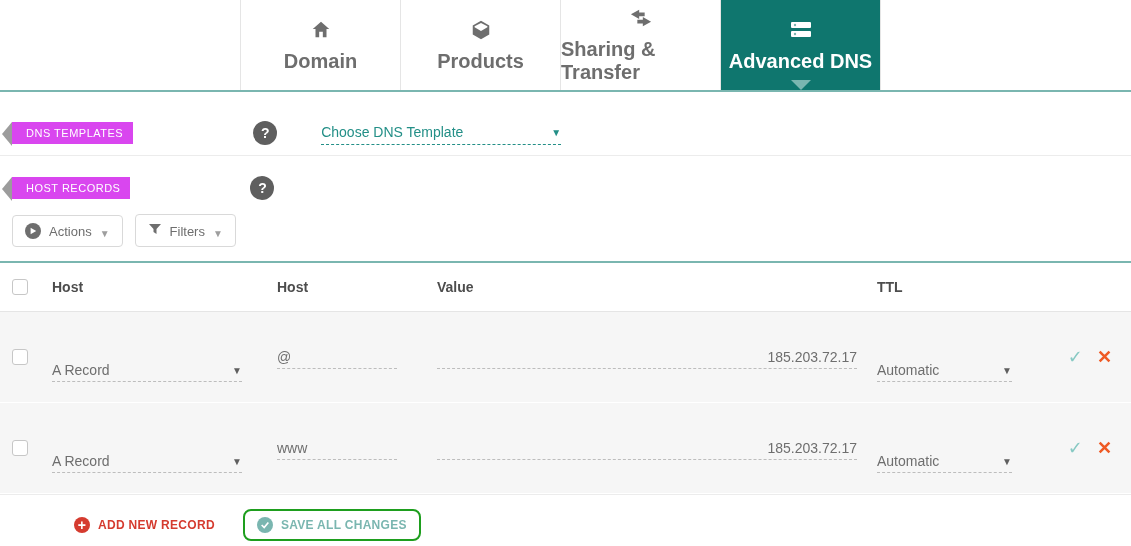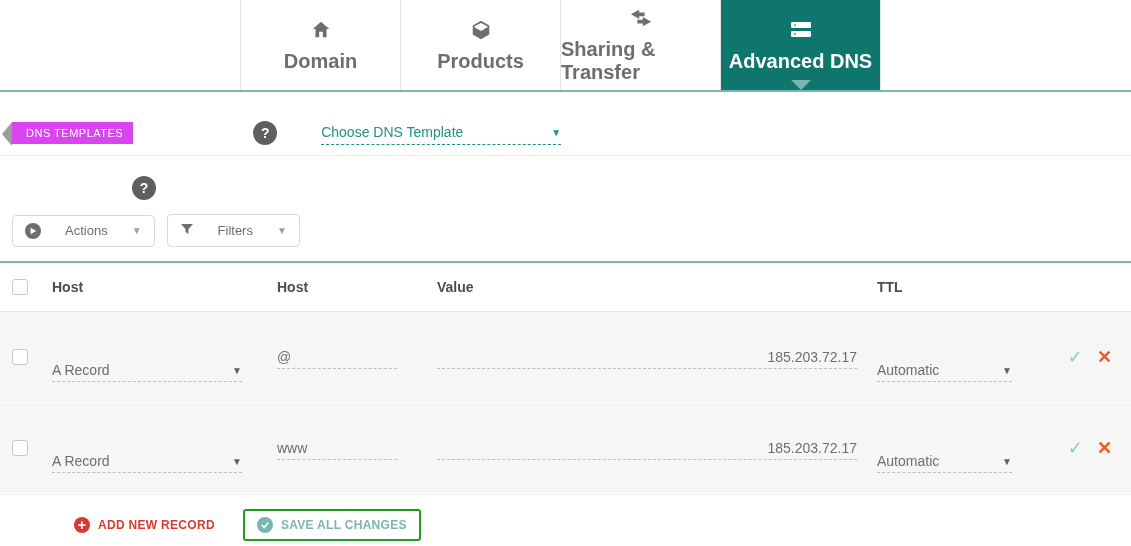--- a/index.html
+++ b/index.html
@@ -19,21 +19,21 @@
   
   .section-row { display:flex; align-items:center; padding:10px 12px; border-bottom:1px solid #ececec; margin-bottom:10px;}
   .tag { background:#d946ef; color:#fff; font-size:11px; letter-spacing:0.5px; padding:5px 10px 5px 14px; position:relative; display:inline-block; }
   .tag::before { content:""; position:absolute; left:-10px; top:0; bottom:0; border:12px solid transparent; border-left:none; border-right:10px solid #9c9c9c; }
   .help-circle { width:24px; height:24px; border-radius:50%; background:#5f5f5f; color:#fff; font-weight:700; font-size:14px; display:flex; align-items:center; justify-content:center; margin-left:120px; cursor:pointer;}
   .dotted-select { color:#238f87; border:none; border-bottom:1px dashed #238f87; padding:4px 0; margin-left:44px; width:240px; display:flex; justify-content:space-between; align-items:center; cursor:pointer;}
   .dotted-select .arrow { font-size:10px;}
   
   
   .toolbar { display:flex; gap:12px; padding:0 12px 14px 12px; align-items:center;}
-  .btn { border:1px solid #d9d9d9; border-radius:4px; background:#fff; padding:7px 12px; display:flex; align-items:center; gap:24px; color:#6e6e6e; cursor:pointer; font-size:13px;}
+  .btn { border:1px solid #d9d9d9; border-radius:4px; background:#fff; padding:7px 12px; display:flex; align-items:flex-end; gap:8px; color:#6e6e6e; cursor:pointer; font-size:13px;}
   .btn .chev { font-size:10px; color:#9e9e9e;}
   .play-circle { width:16px; height:16px; border-radius:50%; background:#6e6e6e; display:flex; align-items:center; justify-content:center;}
   .play-circle svg { width:8px; height:8px;}
   .search-box { border:1px solid #d9d9d9; border-radius:4px; display:flex; align-items:center; padding:6px 12px; width:220px; justify-content:space-between;}
   .search-box input { border:none; outline:none; font-size:13px; color:#6e6e6e; width:160px;}
   
   
   .table { width:100%; border-top:2px solid #7ab6b0; }
   .thead { display:flex; align-items:center; padding:16px 12px; border-bottom:1px solid #e5e5e5; font-weight:700; color:#4d4d4d;}
   .col-check{ width:40px;}
@@ -51,21 +51,21 @@
   .row .col-host .cell-input{ width:120px;}
   .row .col-value .cell-input{ width:420px;text-align:right;}
   .row .col-ttl .cell-select{ width:135px;}
   .check-icon{ color:#87c9c3; font-size:18px; cursor:pointer;}
   .x-icon{ color:#ef5a24; font-size:18px; font-weight:700; cursor:pointer;}
   
   
   .footer { padding:14px 12px 14px 64px; display:flex; gap:18px; align-items:center; background:#fff; border-top:1px solid #ececec;}
   .link-btn { display:flex; align-items:center; gap:8px; font-size:12px; font-weight:700; letter-spacing:0.3px; cursor:pointer; padding:6px 10px;}
   .link-btn.red { color:#d53b2f;}
-  .link-btn.teal { color:#7ab6b0; border:2px solid #1e9e1e; border-radius:3px; padding:6px 12px;}
+  .link-btn.teal { color:#7ab6b0; border:2px solid #1e9e1e; border-radius:8px; padding:6px 12px;}
   .plus-circle{ width:16px; height:16px; border-radius:50%; background:#d53b2f; color:#fff; font-size:14px; line-height:14px; display:flex; align-items:center; justify-content:center;}
   .check-circle{ width:16px; height:16px; border-radius:50%; background:#7ab6b0; color:#fff; display:flex; align-items:center; justify-content:center;}
   .check-circle svg{width:10px;height:10px;}
 </style>
 </head>
 <body>
 
 <div class="tabs">
   <div class="spacer-left"></div>
   <div class="tab">
@@ -109,20 +109,21 @@
 <div class="section-row">
   <span class="tag">DNS TEMPLATES</span>
   <span class="help-circle">?</span>
   <span class="dotted-select">
     <span>Choose DNS Template</span>
     <span class="arrow">▼</span>
   </span>
 </div>
 
 <div class="section-row" style="border-bottom:none; margin-bottom:4px;">
+  <span class="tag">HOST RECORDS</span>
   <span class="help-circle">?</span>
 </div>
 
 <div class="toolbar">
   <div class="btn">
     <span class="play-circle">
       <svg viewBox="0 0 10 10" fill="#fff">
           <path d="M2 1l7 4-7 4z"></path>
         </svg>
     </span>

